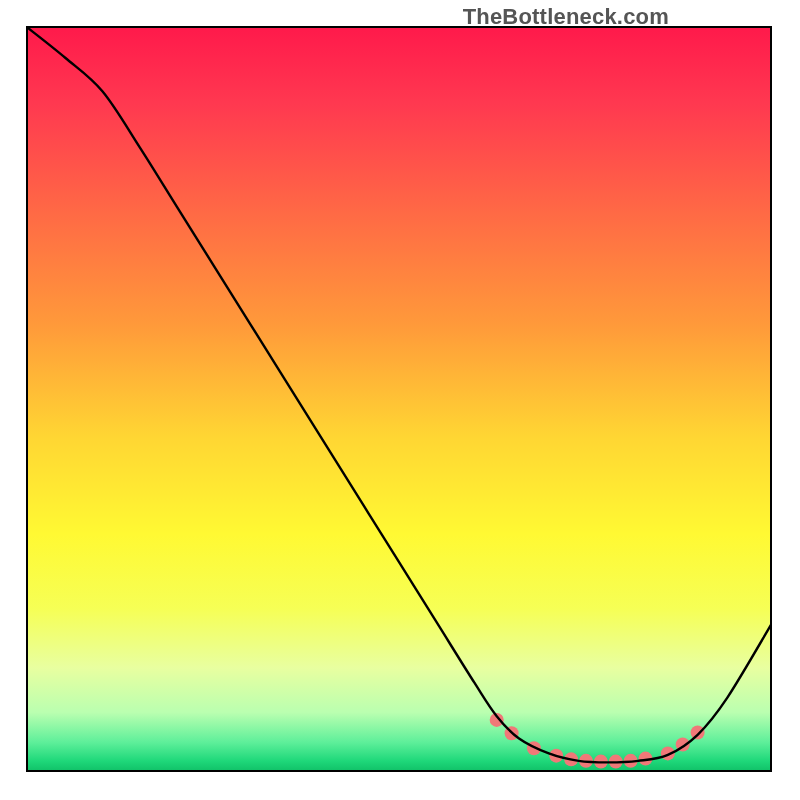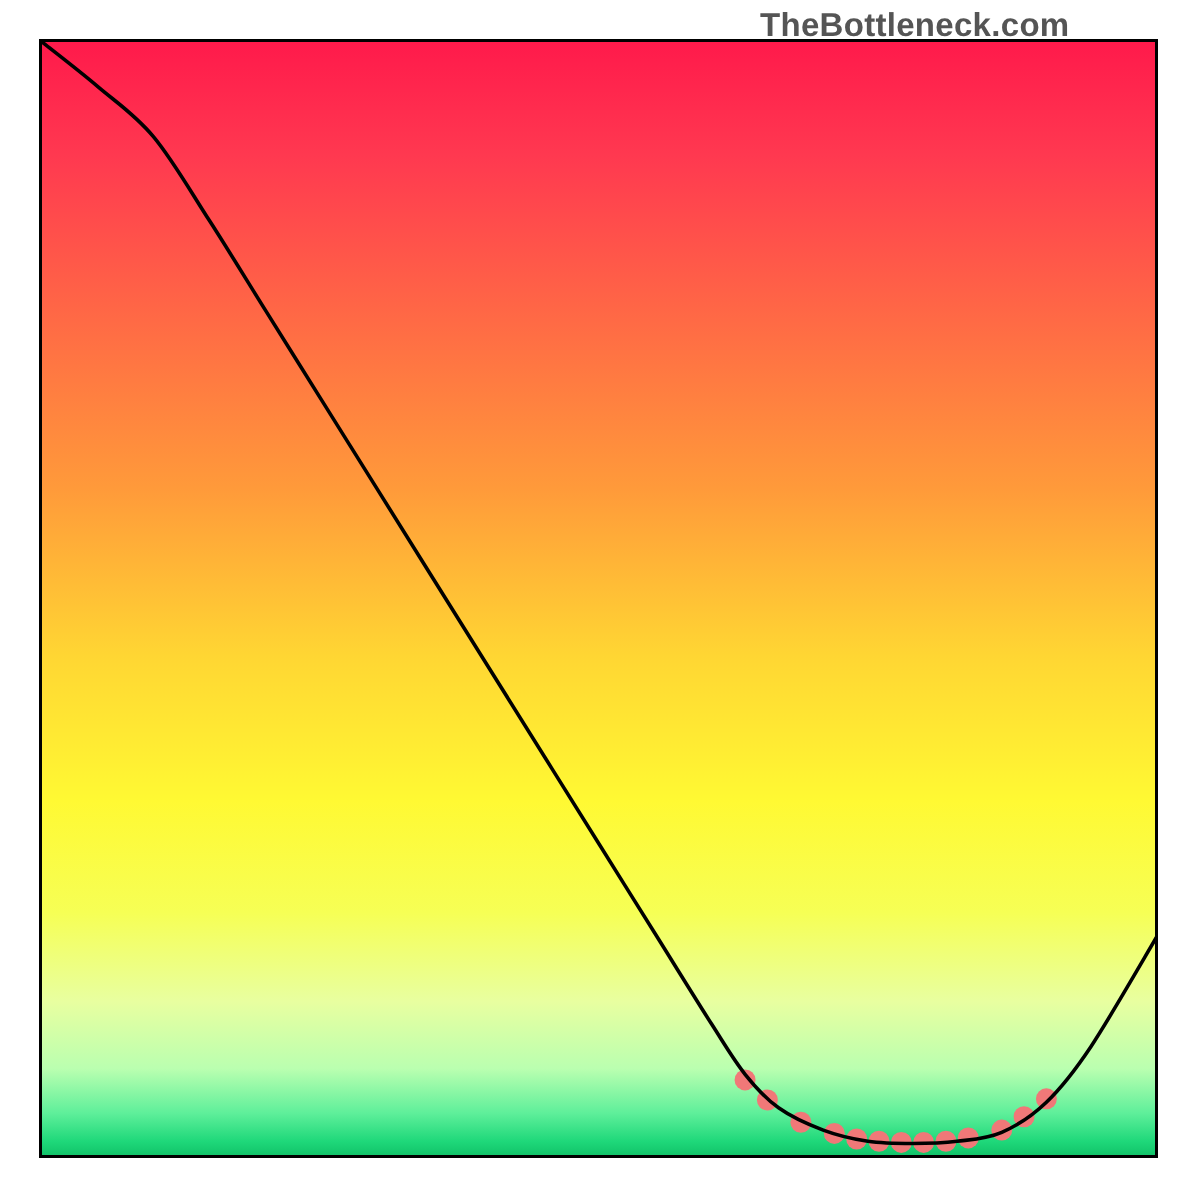--- a/index.html
+++ b/index.html
@@ -8,21 +8,20 @@
     width: 800px;
     height: 800px;
     overflow: hidden;
     background: #fff;
     font-family: Arial, Helvetica, sans-serif;
   }
   .chart-container {
     position: relative;
     width: 679px;
     height: 800px;
-    padding-left: 44px;
   }
   .watermark {
     position: absolute;
     top: 4px;
     right: 10px;
     font-size: 22px;
     font-weight: 600;
     color: #555;
     z-index: 10;
     letter-spacing: 0.2px;

